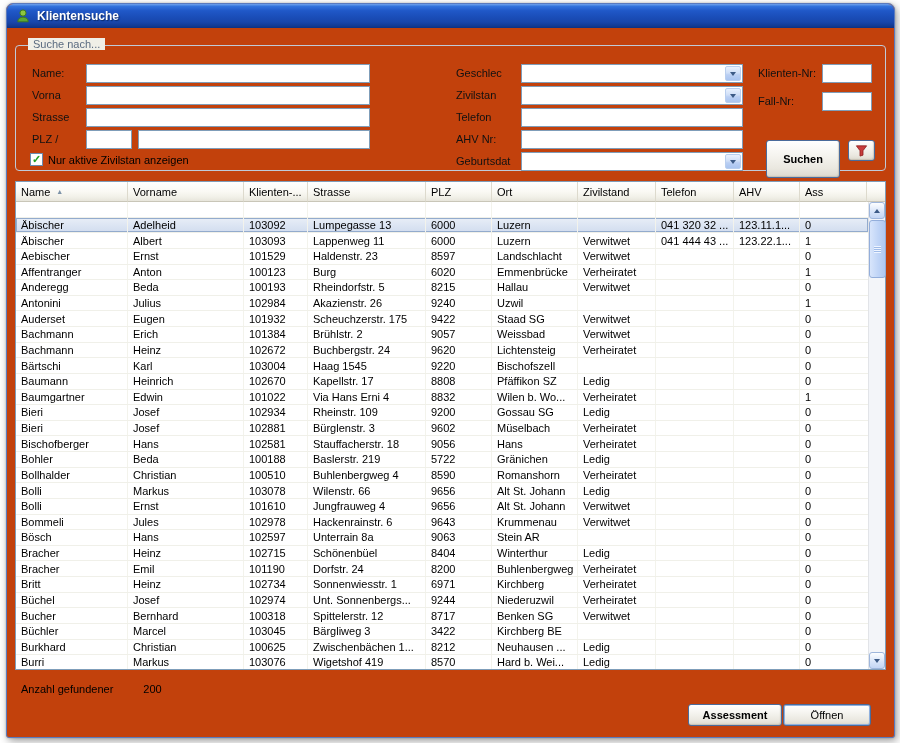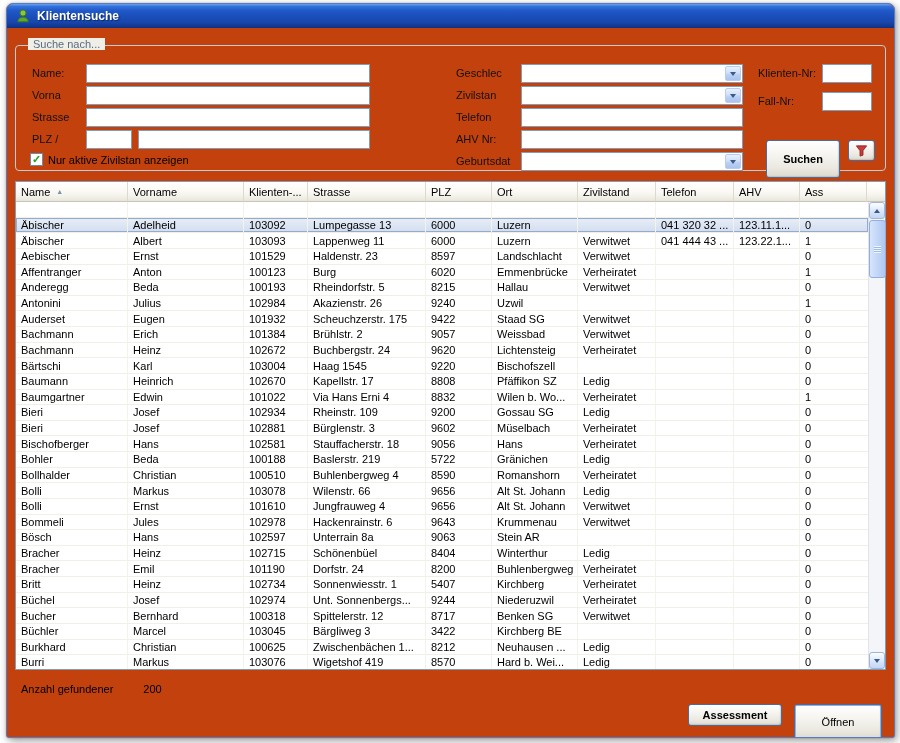--- a/index.html
+++ b/index.html
@@ -55,21 +55,21 @@
           background:linear-gradient(180deg,#FDFEFF,#D7E4F9 60%,#C4D6F4);}
   .sb-track{flex:1;position:relative;}
   .sb-thumb{position:absolute;left:0;top:1px;width:17px;height:58px;box-sizing:border-box;border:1px solid #93AEDB;border-radius:3px;display:flex;align-items:center;justify-content:center;
             background:linear-gradient(90deg,#D8E5FB,#C2D6F7 50%,#AFC8F2);}
   .grip{width:7px;height:7px;background:repeating-linear-gradient(180deg,#EEF4FF 0 1px,#9FBBE8 1px 2px);}
 
   
   .count-row{position:absolute;left:14px;top:655px;display:flex;gap:30px;}
   .btn-admin{position:absolute;left:13px;top:676px;width:258px;height:22px;}
   .btn-assessment{position:absolute;right:112px;top:676px;width:94px;height:22px;font-weight:bold;}
-  .btn-oeffnen{position:absolute;right:12px;top:676px;width:88px;height:36px;box-shadow:inset 0 0 0 1px #8FB0DE, inset -1px -1px 1px rgba(160,150,130,.3);}
+  .btn-oeffnen{position:absolute;right:23px;top:676px;width:88px;height:22px;box-shadow:inset 0 0 0 1px #8FB0DE, inset -1px -1px 1px rgba(160,150,130,.3);}
 </style>
 </head>
 <body>
 
 <div class="page">
   <div class="window">
 
     <div class="titlebar">
       <span style="display:flex;">
         <svg width="16" height="16" viewBox="0 0 16 16">
@@ -464,21 +464,21 @@
                 <div class="td c6">Verheiratet</div>
                 <div class="td c7"></div>
                 <div class="td c8"></div>
                 <div class="td c9">0</div>
               </div>
               <div class="tr">
                 <div class="td c0">Britt</div>
                 <div class="td c1">Heinz</div>
                 <div class="td c2">102734</div>
                 <div class="td c3">Sonnenwiesstr. 1</div>
-                <div class="td c4">5407</div>
+                <div class="td c4">6971</div>
                 <div class="td c5">Kirchberg</div>
                 <div class="td c6">Verheiratet</div>
                 <div class="td c7"></div>
                 <div class="td c8"></div>
                 <div class="td c9">0</div>
               </div>
               <div class="tr">
                 <div class="td c0">Büchel</div>
                 <div class="td c1">Josef</div>
                 <div class="td c2">102974</div>

